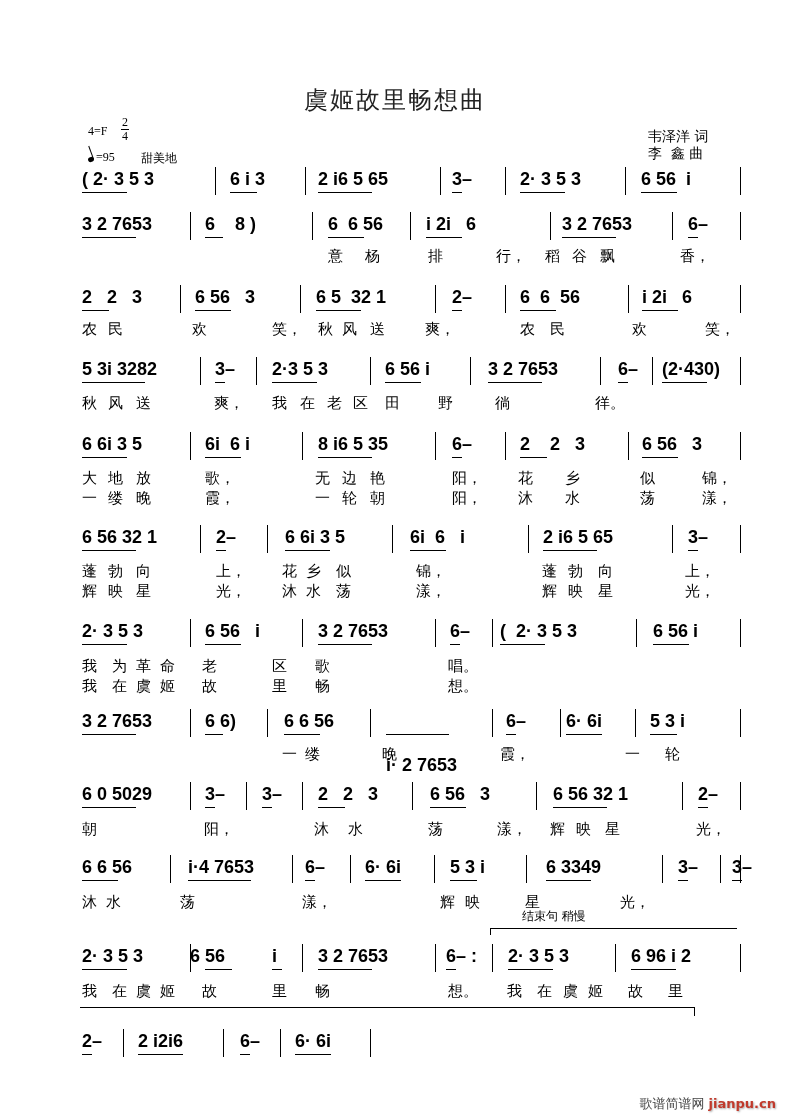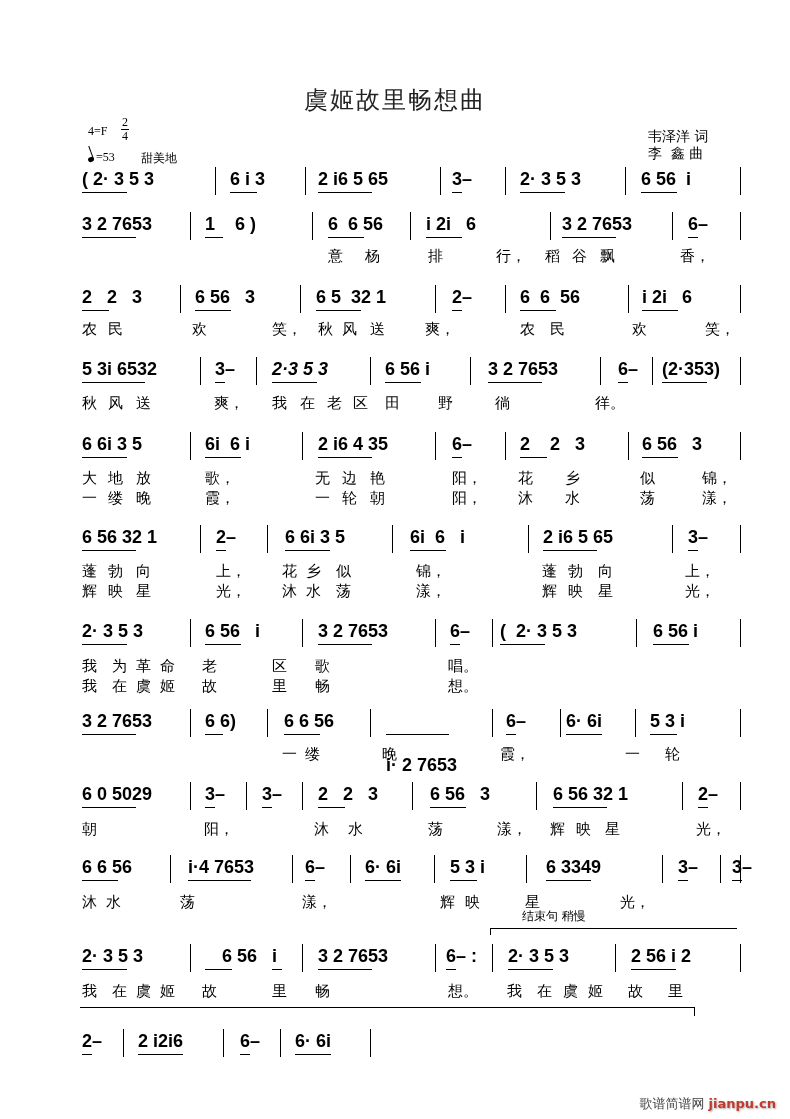--- a/index.html
+++ b/index.html
@@ -29,21 +29,21 @@
 <body>
 
 <div class="title">虞姬故里畅想曲</div>
 
 <div class="key">4=F</div>
 <div class="timesig">
   <span class="num">2</span>
   <span>4</span>
 </div>
 <div class="tempo">
-  <span class="note-icon"></span><span>=53</span>
+  <span class="note-icon"></span><span>=95</span>
 </div>
 <div class="expr">甜美地</div>
 <div class="credits">
   <div>韦泽洋 词</div>
   <div>李  鑫 曲</div>
 </div>
 
 <div id="score">
     <div class="row" style="top: 165px;">
       <span class="note" style="left: 2px;">( 2· 3 5 3</span>
@@ -61,21 +61,21 @@
       <div class="barline" style="left: 135px;"></div>
       <div class="barline" style="left: 225px;"></div>
       <div class="barline" style="left: 360px;"></div>
       <div class="barline" style="left: 425px;"></div>
       <div class="barline" style="left: 545px;"></div>
       <div class="barline" style="left: 660px;"></div>
     </div>
     <div class="row" style="top: 210px;">
       <span class="note" style="left: 2px;">3 2 7653</span>
       <div class="ul" style="left: 2px; top: 27px; width: 54px;"></div>
-      <span class="note" style="left: 125px;">1    6 )</span>
+      <span class="note" style="left: 125px;">6    8 )</span>
       <div class="ul" style="left: 125px; top: 27px; width: 18px;"></div>
       <span class="note" style="left: 248px;">6  6 56</span>
       <div class="ul" style="left: 248px; top: 27px; width: 36px;"></div>
       <span class="note" style="left: 346px;">i 2i   6</span>
       <div class="ul" style="left: 346px; top: 27px; width: 36px;"></div>
       <span class="note" style="left: 482px;">3 2 7653</span>
       <div class="ul" style="left: 482px; top: 27px; width: 54px;"></div>
       <span class="note" style="left: 608px;">6–</span>
       <div class="ul" style="left: 608px; top: 27px; width: 10px;"></div>
       <div class="barline" style="left: 110px;"></div>
@@ -99,48 +99,48 @@
       <span class="note" style="left: 562px;">i 2i   6</span>
       <div class="ul" style="left: 562px; top: 27px; width: 36px;"></div>
       <div class="barline" style="left: 100px;"></div>
       <div class="barline" style="left: 220px;"></div>
       <div class="barline" style="left: 355px;"></div>
       <div class="barline" style="left: 425px;"></div>
       <div class="barline" style="left: 548px;"></div>
       <div class="barline" style="left: 660px;"></div>
     </div>
     <div class="row" style="top: 355px;">
-      <span class="note" style="left: 2px;">5 3i 6532</span>
+      <span class="note" style="left: 2px;">5 3i 3282</span>
       <div class="ul" style="left: 2px; top: 27px; width: 63px;"></div>
       <span class="note" style="left: 135px;">3–</span>
       <div class="ul" style="left: 135px; top: 27px; width: 10px;"></div>
-      <span class="note" style="left: 192px; font-style: italic;">2·3 5 3</span>
+      <span class="note" style="left: 192px;">2·3 5 3</span>
       <div class="ul" style="left: 192px; top: 27px; width: 45px;"></div>
       <span class="note" style="left: 305px;">6 56 i</span>
       <div class="ul" style="left: 305px; top: 27px; width: 36px;"></div>
       <span class="note" style="left: 408px;">3 2 7653</span>
       <div class="ul" style="left: 408px; top: 27px; width: 54px;"></div>
       <span class="note" style="left: 538px;">6–</span>
       <div class="ul" style="left: 538px; top: 27px; width: 10px;"></div>
-      <span class="note" style="left: 582px;">(2·353)</span>
+      <span class="note" style="left: 582px;">(2·430)</span>
       <div class="ul" style="left: 582px; top: 27px; width: 45px;"></div>
       <div class="barline" style="left: 120px;"></div>
       <div class="barline" style="left: 176px;"></div>
       <div class="barline" style="left: 290px;"></div>
       <div class="barline" style="left: 390px;"></div>
       <div class="barline" style="left: 520px;"></div>
       <div class="barline" style="left: 572px;"></div>
       <div class="barline" style="left: 660px;"></div>
     </div>
     <div class="row" style="top: 430px;">
       <span class="note" style="left: 2px;">6 6i 3 5</span>
       <div class="ul" style="left: 2px; top: 27px; width: 45px;"></div>
       <span class="note" style="left: 125px;">6i  6 i</span>
       <div class="ul" style="left: 125px; top: 27px; width: 36px;"></div>
-      <span class="note" style="left: 238px;">2 i6 4 35</span>
+      <span class="note" style="left: 238px;">8 i6 5 35</span>
       <div class="ul" style="left: 238px; top: 27px; width: 54px;"></div>
       <span class="note" style="left: 372px;">6–</span>
       <div class="ul" style="left: 372px; top: 27px; width: 10px;"></div>
       <span class="note" style="left: 440px;">2    2   3</span>
       <div class="ul" style="left: 440px; top: 27px; width: 27px;"></div>
       <span class="note" style="left: 562px;">6 56   3</span>
       <div class="ul" style="left: 562px; top: 27px; width: 36px;"></div>
       <div class="barline" style="left: 110px;"></div>
       <div class="barline" style="left: 222px;"></div>
       <div class="barline" style="left: 355px;"></div>
@@ -256,31 +256,31 @@
       <div class="barline" style="left: 270px;"></div>
       <div class="barline" style="left: 354px;"></div>
       <div class="barline" style="left: 446px;"></div>
       <div class="barline" style="left: 582px;"></div>
       <div class="barline" style="left: 640px;"></div>
       <div class="barline" style="left: 660px;"></div>
     </div>
     <div class="row" style="top: 942px;">
       <span class="note" style="left: 2px;">2· 3 5 3</span>
       <div class="ul" style="left: 2px; top: 27px; width: 45px;"></div>
-      <span class="note" style="left: 142px;">6 56</span>
+      <span class="note" style="left: 110px;">6 56</span>
       <div class="ul" style="left: 125px; top: 27px; width: 27px;"></div>
       <span class="note" style="left: 192px;">i</span>
       <div class="ul" style="left: 192px; top: 27px; width: 10px;"></div>
       <span class="note" style="left: 238px;">3 2 7653</span>
       <div class="ul" style="left: 238px; top: 27px; width: 54px;"></div>
       <span class="note" style="left: 366px;">6– :</span>
       <div class="ul" style="left: 366px; top: 27px; width: 10px;"></div>
       <span class="note" style="left: 428px;">2· 3 5 3</span>
       <div class="ul" style="left: 428px; top: 27px; width: 45px;"></div>
-      <span class="note" style="left: 551px;">2 56 i 2</span>
+      <span class="note" style="left: 551px;">6 96 i 2</span>
       <div class="ul" style="left: 551px; top: 27px; width: 45px;"></div>
       <div class="barline" style="left: 110px;"></div>
       <div class="barline" style="left: 222px;"></div>
       <div class="barline" style="left: 355px;"></div>
       <div class="barline" style="left: 412px;"></div>
       <div class="barline" style="left: 535px;"></div>
       <div class="barline" style="left: 660px;"></div>
     </div>
     <div class="row" style="top: 1027px;">
       <span class="note" style="left: 2px;">2–</span>

